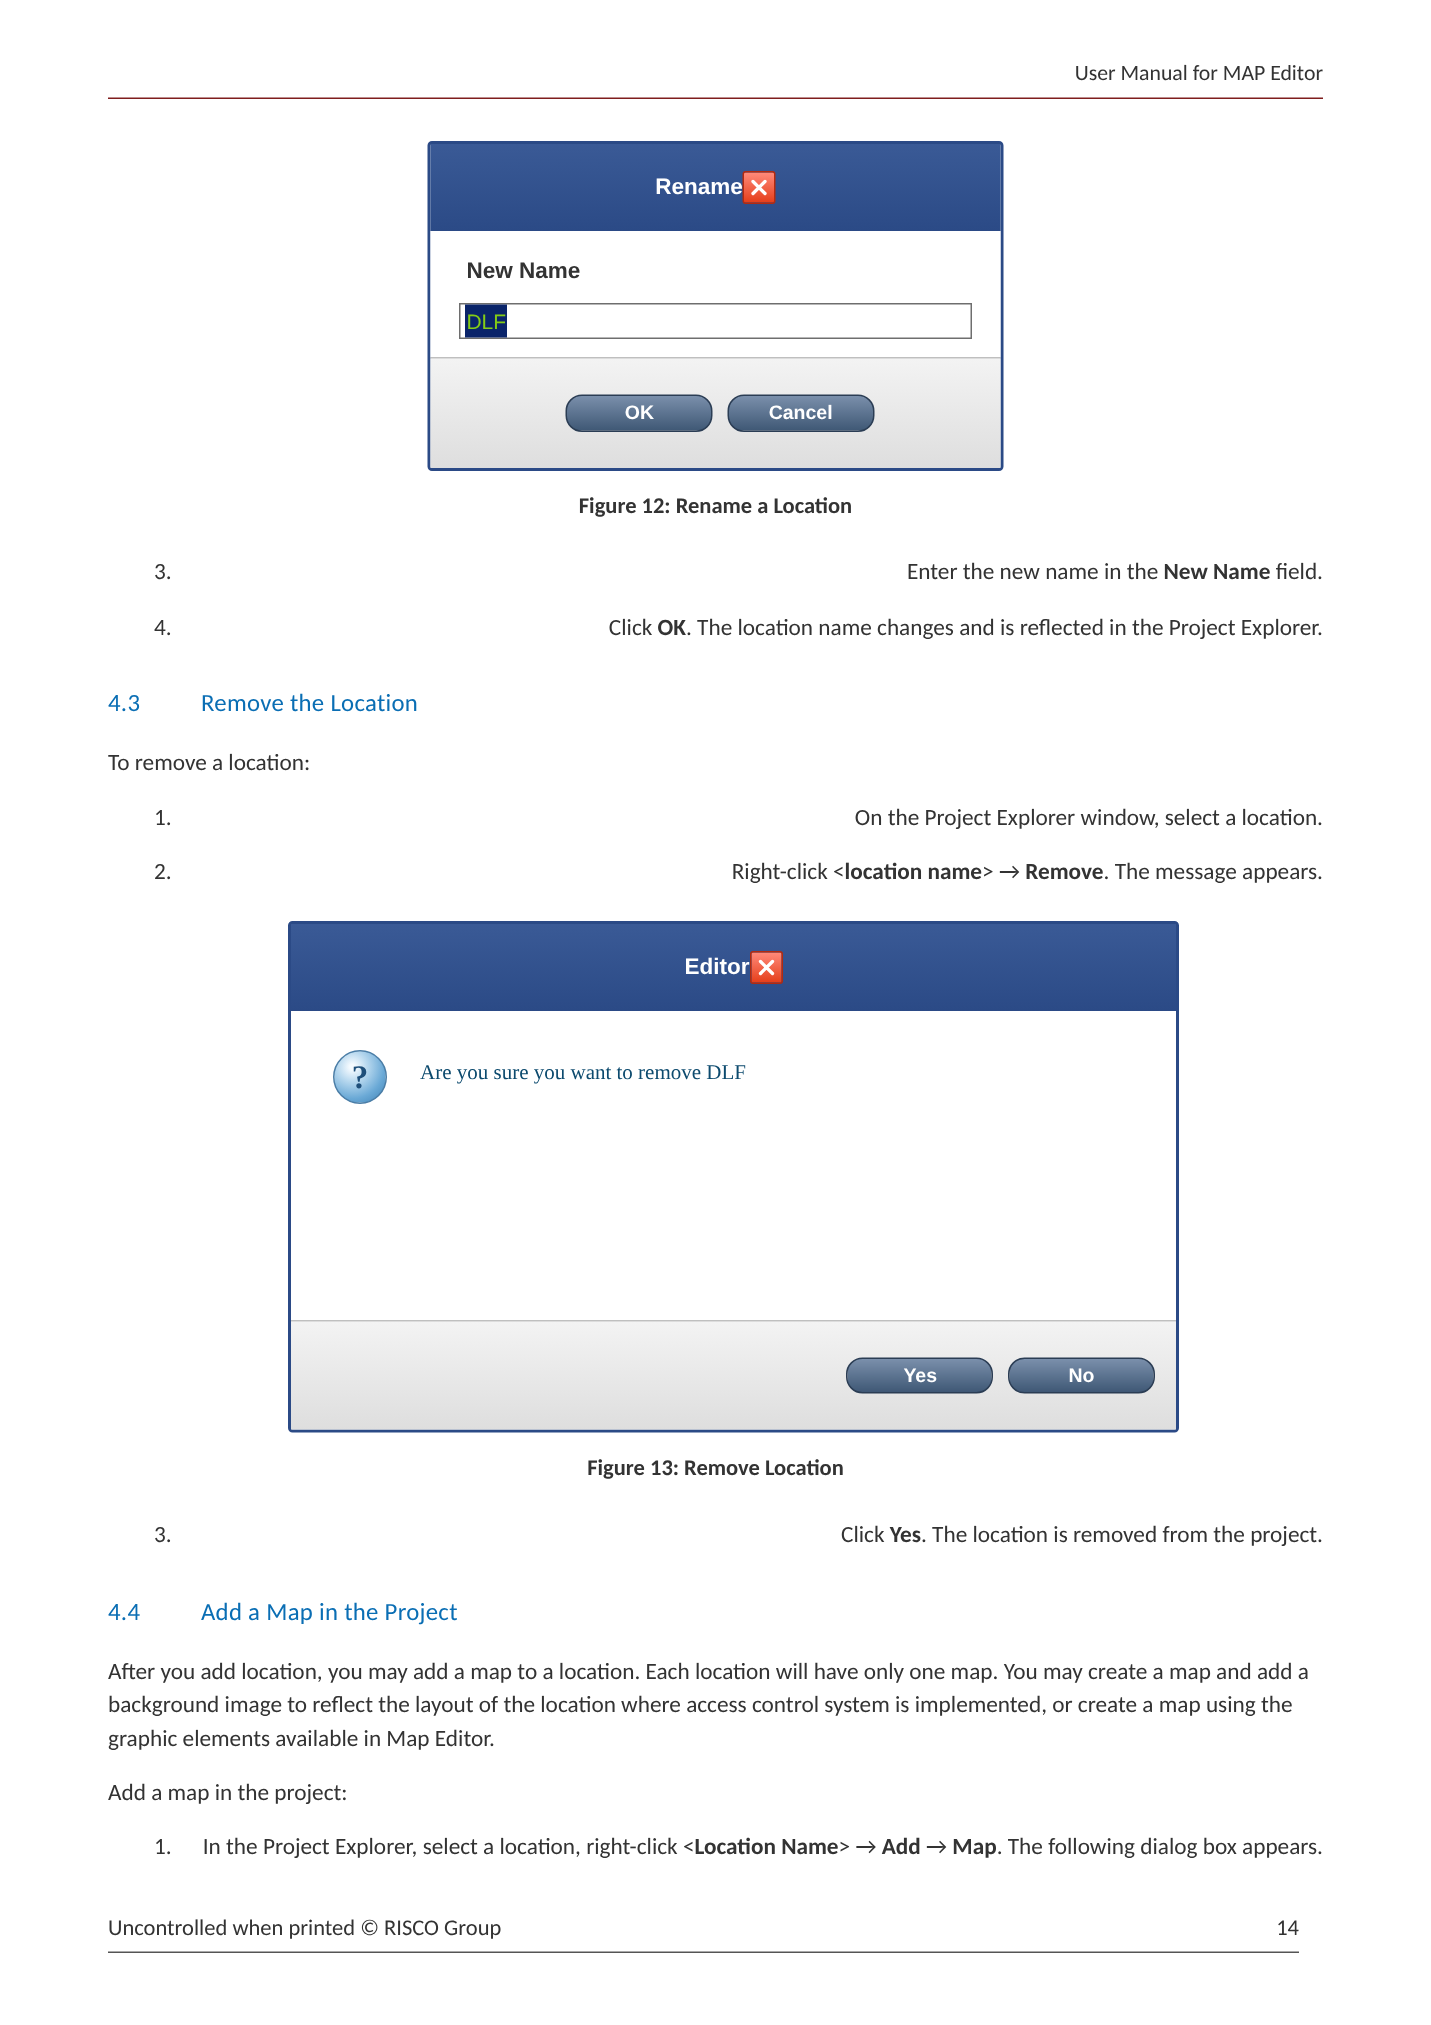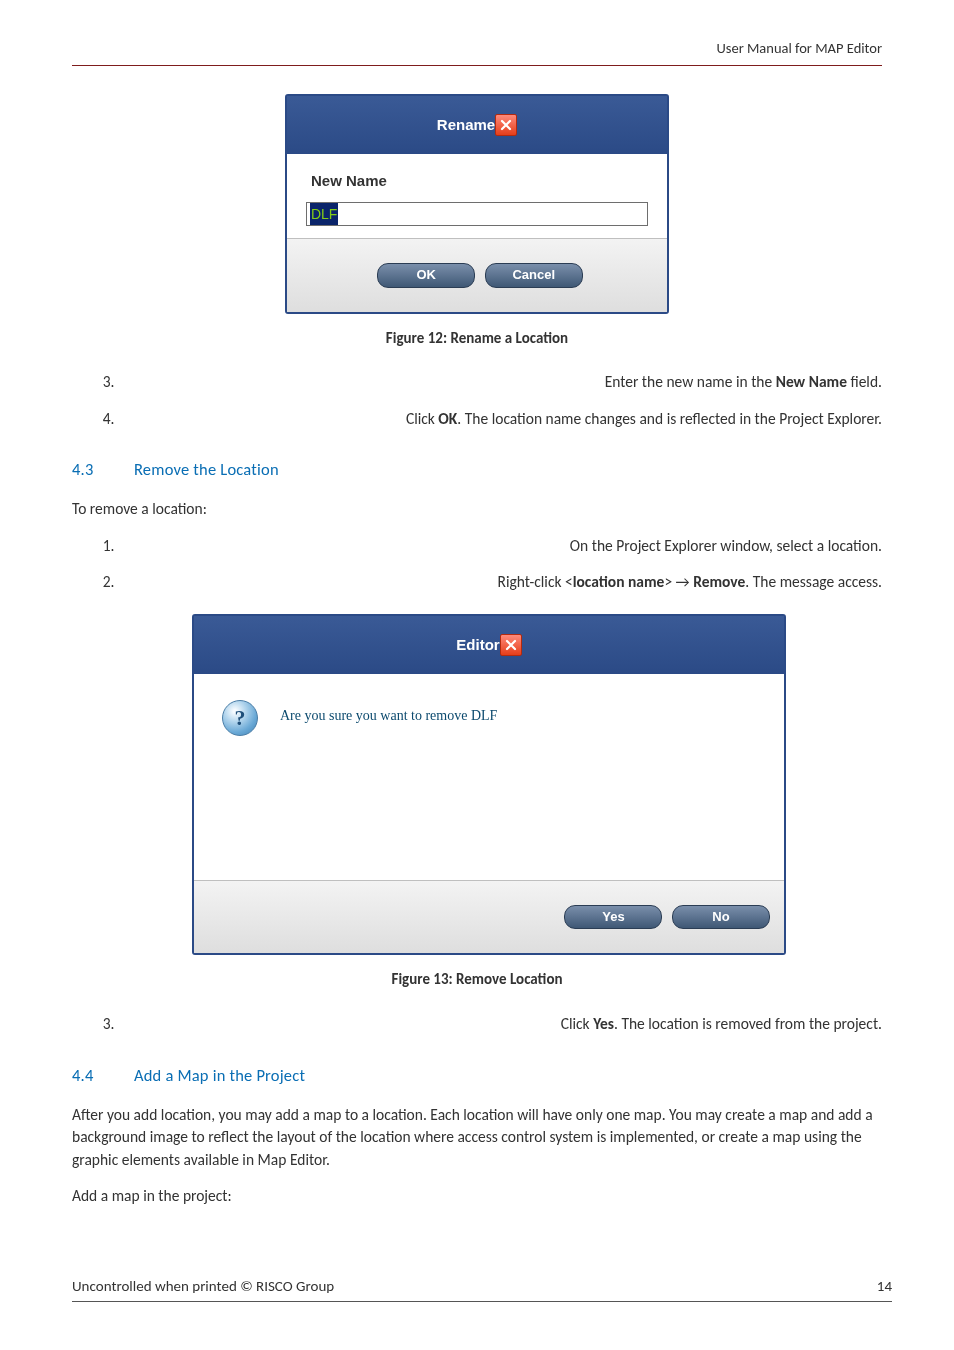--- a/index.html
+++ b/index.html
@@ -168,21 +168,21 @@
 }
 .ed-msg {
   font-family: Liberation Serif, serif;
   font-size: 14px;
   color: #0c4a6e;
   margin-top: 6px;
 }
 .footer {
   position: absolute;
   left: 72px;
-  right: 62px;
+  right: 88px;
   bottom: 48px;
   border-bottom: 1px solid #555;
   padding-bottom: 3px;
   display: flex;
   justify-content: space-between;
   font-size: 15px;
 }
 b { font-weight: bold; }
 </style>
 </head>
@@ -216,21 +216,21 @@
   <li><span>Click </span><b>OK</b><span>. The location name changes and is reflected in the Project Explorer.</span></li>
 </ol>
 
 <div class="sec-head">
   <span class="sec-num">4.3</span><span>Remove the Location</span>
 </div>
 <p class="para">To remove a location:</p>
 
 <ol class="doc">
   <li><span>On the Project Explorer window, select a location.</span></li>
-  <li><span>Right-click &lt;</span><b>location name</b><span>&gt; → </span><b>Remove</b><span>. The message access.</span></li>
+  <li><span>Right-click &lt;</span><b>location name</b><span>&gt; → </span><b>Remove</b><span>. The message appears.</span></li>
 </ol>
 
 <div class="dlg editor">
   <div class="dlg-titlebar">
     <span>Editor</span>
     <span class="close-x">
       <svg width="12" height="12" viewBox="0 0 12 12">
             <path d="M2 2 L10 10 M10 2 L2 10" stroke="#fff" stroke-width="2.2" stroke-linecap="round"></path>
           </svg>
     </span>
@@ -251,19 +251,22 @@
 <ol class="doc" start="3">
   <li><span>Click </span><b>Yes</b><span>. The location is removed from the project.</span></li>
 </ol>
 
 <div class="sec-head">
   <span class="sec-num">4.4</span><span>Add a Map in the Project</span>
 </div>
 <p class="para">After you add location, you may add a map to a location. Each location will have only one map. You may create a map and add a background image to reflect the layout of the location where access control system is implemented, or create a map using the graphic elements available in Map Editor.</p>
 <p class="para">Add a map in the project:</p>
 
+<ol class="doc">
+  <li><span>In the Project Explorer, select a location, right-click &lt;</span><b>Location Name</b><span>&gt; → </span><b>Add</b><span> → </span><b>Map</b><span>. The following dialog box appears.</span></li>
+</ol>
 
 <div class="footer">
   <span>Uncontrolled when printed © RISCO Group</span>
   <span>14</span>
 </div>
 
 </div>
 
 </body></html>

